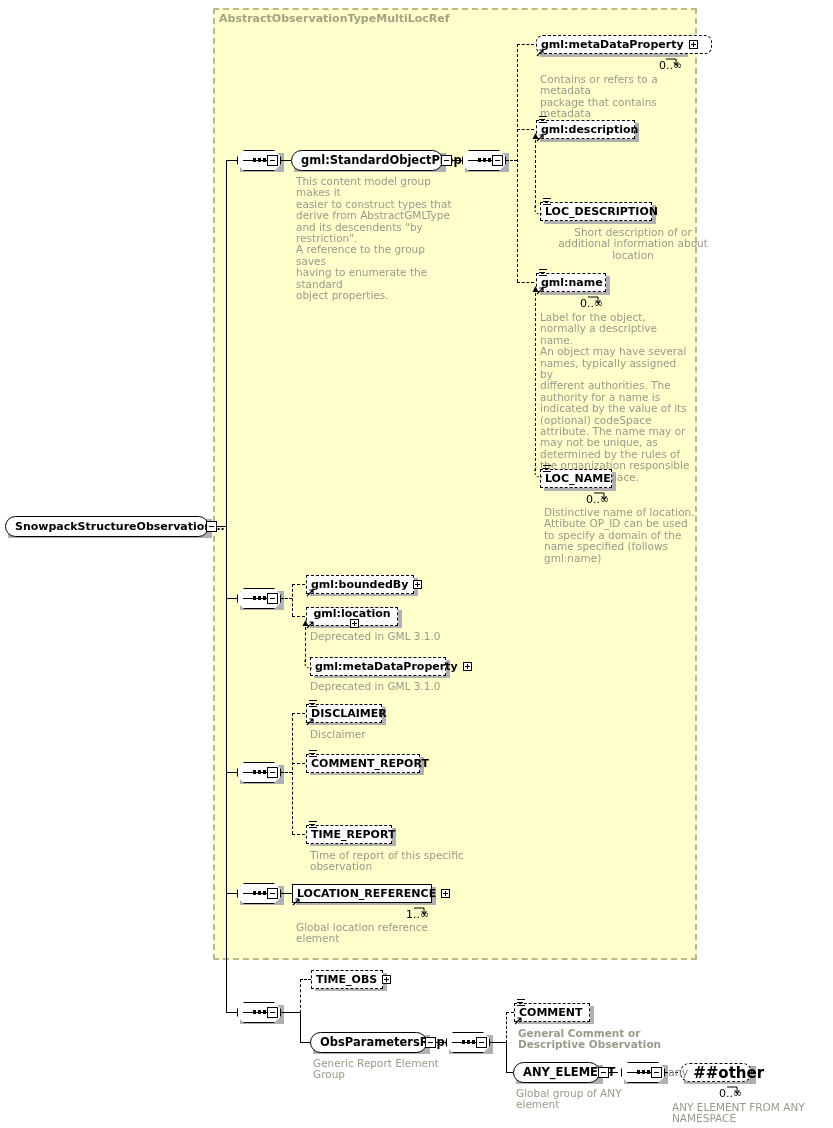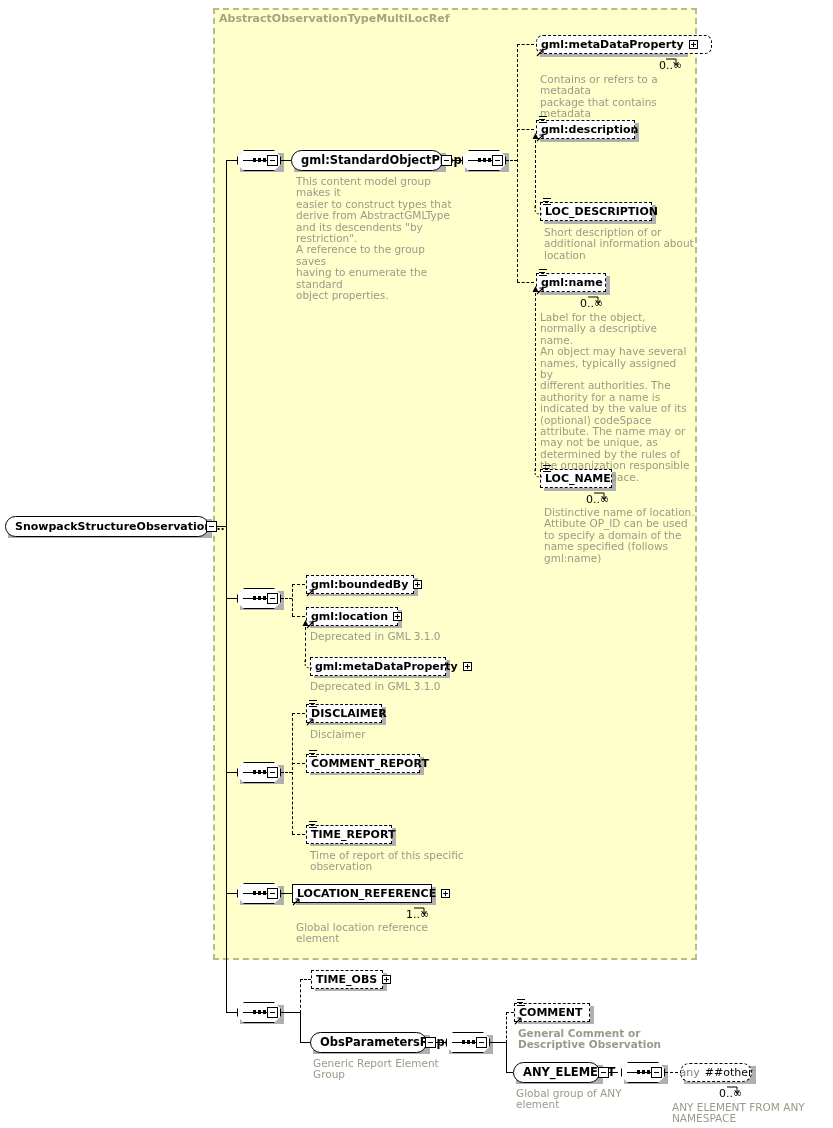--- a/index.html
+++ b/index.html
@@ -44,21 +44,21 @@
   .grp .lbl{font-size:11.5px;font-weight:bold;}
 
   
   .root{border:1px solid #000;height:21px;border-radius:11px;z-index:2;
         padding:0 9px;}
 
   
   .anybox{border:1px dashed #000;height:19px;border-radius:10px;z-index:2;
           padding:0 7px;gap:5px;}
   .anybox .anyw{font-size:11px;color:#808080;font-weight:normal;}
-  .anybox .anyo{font-size:11px;color:#000;font-weight:normal;}
+  .anybox .anyo{font-size:15px;color:#000;font-weight:bold;}
 
   
   .seq{position:absolute;width:44px;height:21px;z-index:2;}
   .seq .oct{
     position:absolute;left:0;top:0;width:44px;height:21px;background:#fff;
     border:1px solid #000;box-sizing:border-box;
     clip-path:polygon(7px 0,37px 0,44px 7px,44px 14px,37px 21px,7px 21px,0 14px,0 7px);
   }
   .seq .octl{
     position:absolute;left:0;top:0;width:44px;height:21px;
@@ -210,21 +210,21 @@
     <svg width="12" height="10" viewBox="0 0 12 10">
         <path d="M2 0 C2 7 2 8 9 8" stroke="#000" stroke-width="1" fill="none" stroke-dasharray="2,2"></path>
       </svg>
   </div>
 
   <div class="shadow" style="left:544px;top:205px;width:112px;height:19px;"></div>
   <div class="node el opt" style="left:540px;top:202px;width:112px;">
     <span class="glyph-lines"></span>
     <span class="lbl">LOC_DESCRIPTION</span>
   </div>
-  <div class="ann" style="left:544px;top:227px;width:150px;">Short description of or
+  <div class="ann" style="left:558px;top:227px;width:150px;text-align:center;">Short description of or
 additional information about
 location</div>
 
   <div class="dln-h" style="left:517px;top:282px;width:17px;"></div>
   <div class="shadow" style="left:540px;top:276px;width:70px;height:19px;"></div>
   <div class="node el opt" style="left:536px;top:273px;width:70px;">
     <span class="glyph-lines"></span>
     <span class="glyph-arrow">
       <svg width="9" height="9" viewBox="0 0 9 9">
           <path d="M1 8 L7 2 M7 2 L3.4 2 M7 2 L7 5.6" stroke="#000" stroke-width="1.2" fill="none"></path>
@@ -305,21 +305,21 @@
       <svg width="9" height="9" viewBox="0 0 9 9">
           <path d="M1 8 L7 2 M7 2 L3.4 2 M7 2 L7 5.6" stroke="#000" stroke-width="1.2" fill="none"></path>
         </svg>
     </span>
     <span class="lbl">gml:boundedBy</span>
     <span class="iexp"></span>
   </div>
 
   <div class="dln-h" style="left:292px;top:616px;width:13px;"></div>
   <div class="shadow" style="left:310px;top:610px;width:92px;height:18px;"></div>
-  <div class="node el opt" style="left:306px;top:607px;width:92px;">
+  <div class="node el opt" style="left:306px;top:607px;width:92px;flex-direction:column;">
     <span class="glyph-arrow">
       <svg width="9" height="9" viewBox="0 0 9 9">
           <path d="M1 8 L7 2 M7 2 L3.4 2 M7 2 L7 5.6" stroke="#000" stroke-width="1.2" fill="none"></path>
         </svg>
     </span>
     <span class="lbl">gml:location</span>
     <span class="iexp"></span>
   </div>
   <div class="ann" style="left:310px;top:631px;width:170px;">Deprecated in GML 3.1.0</div>
 

